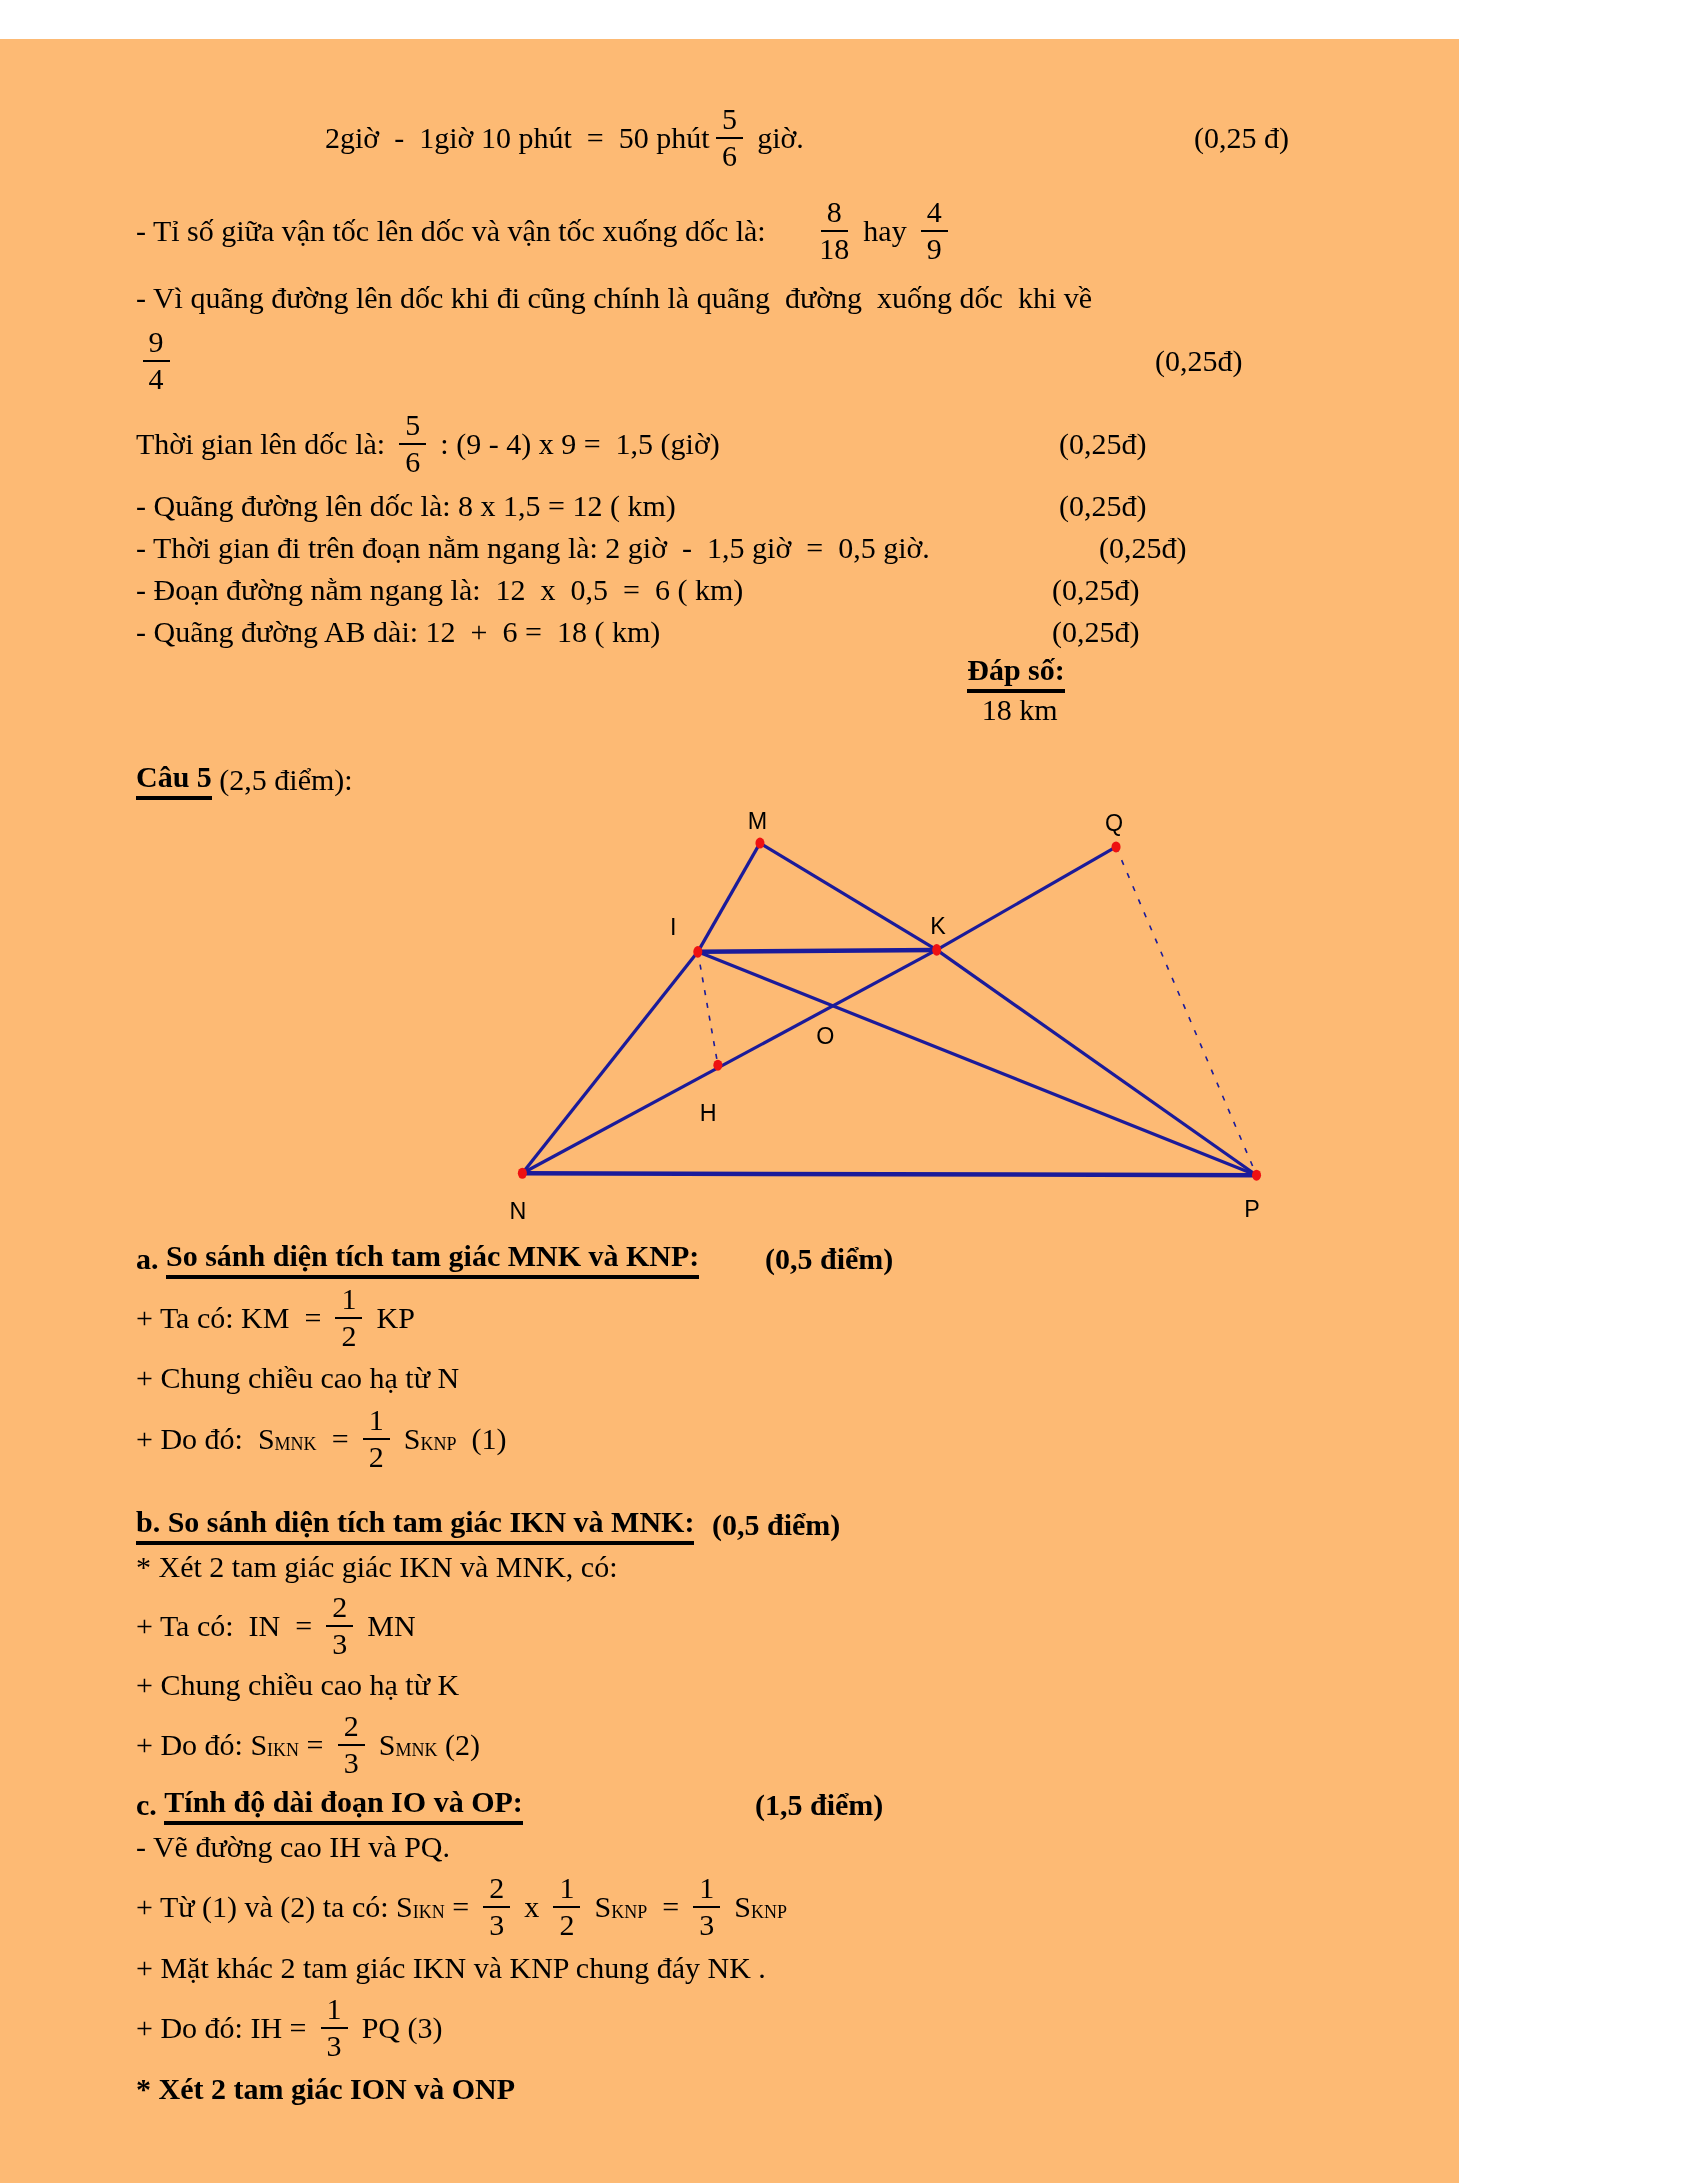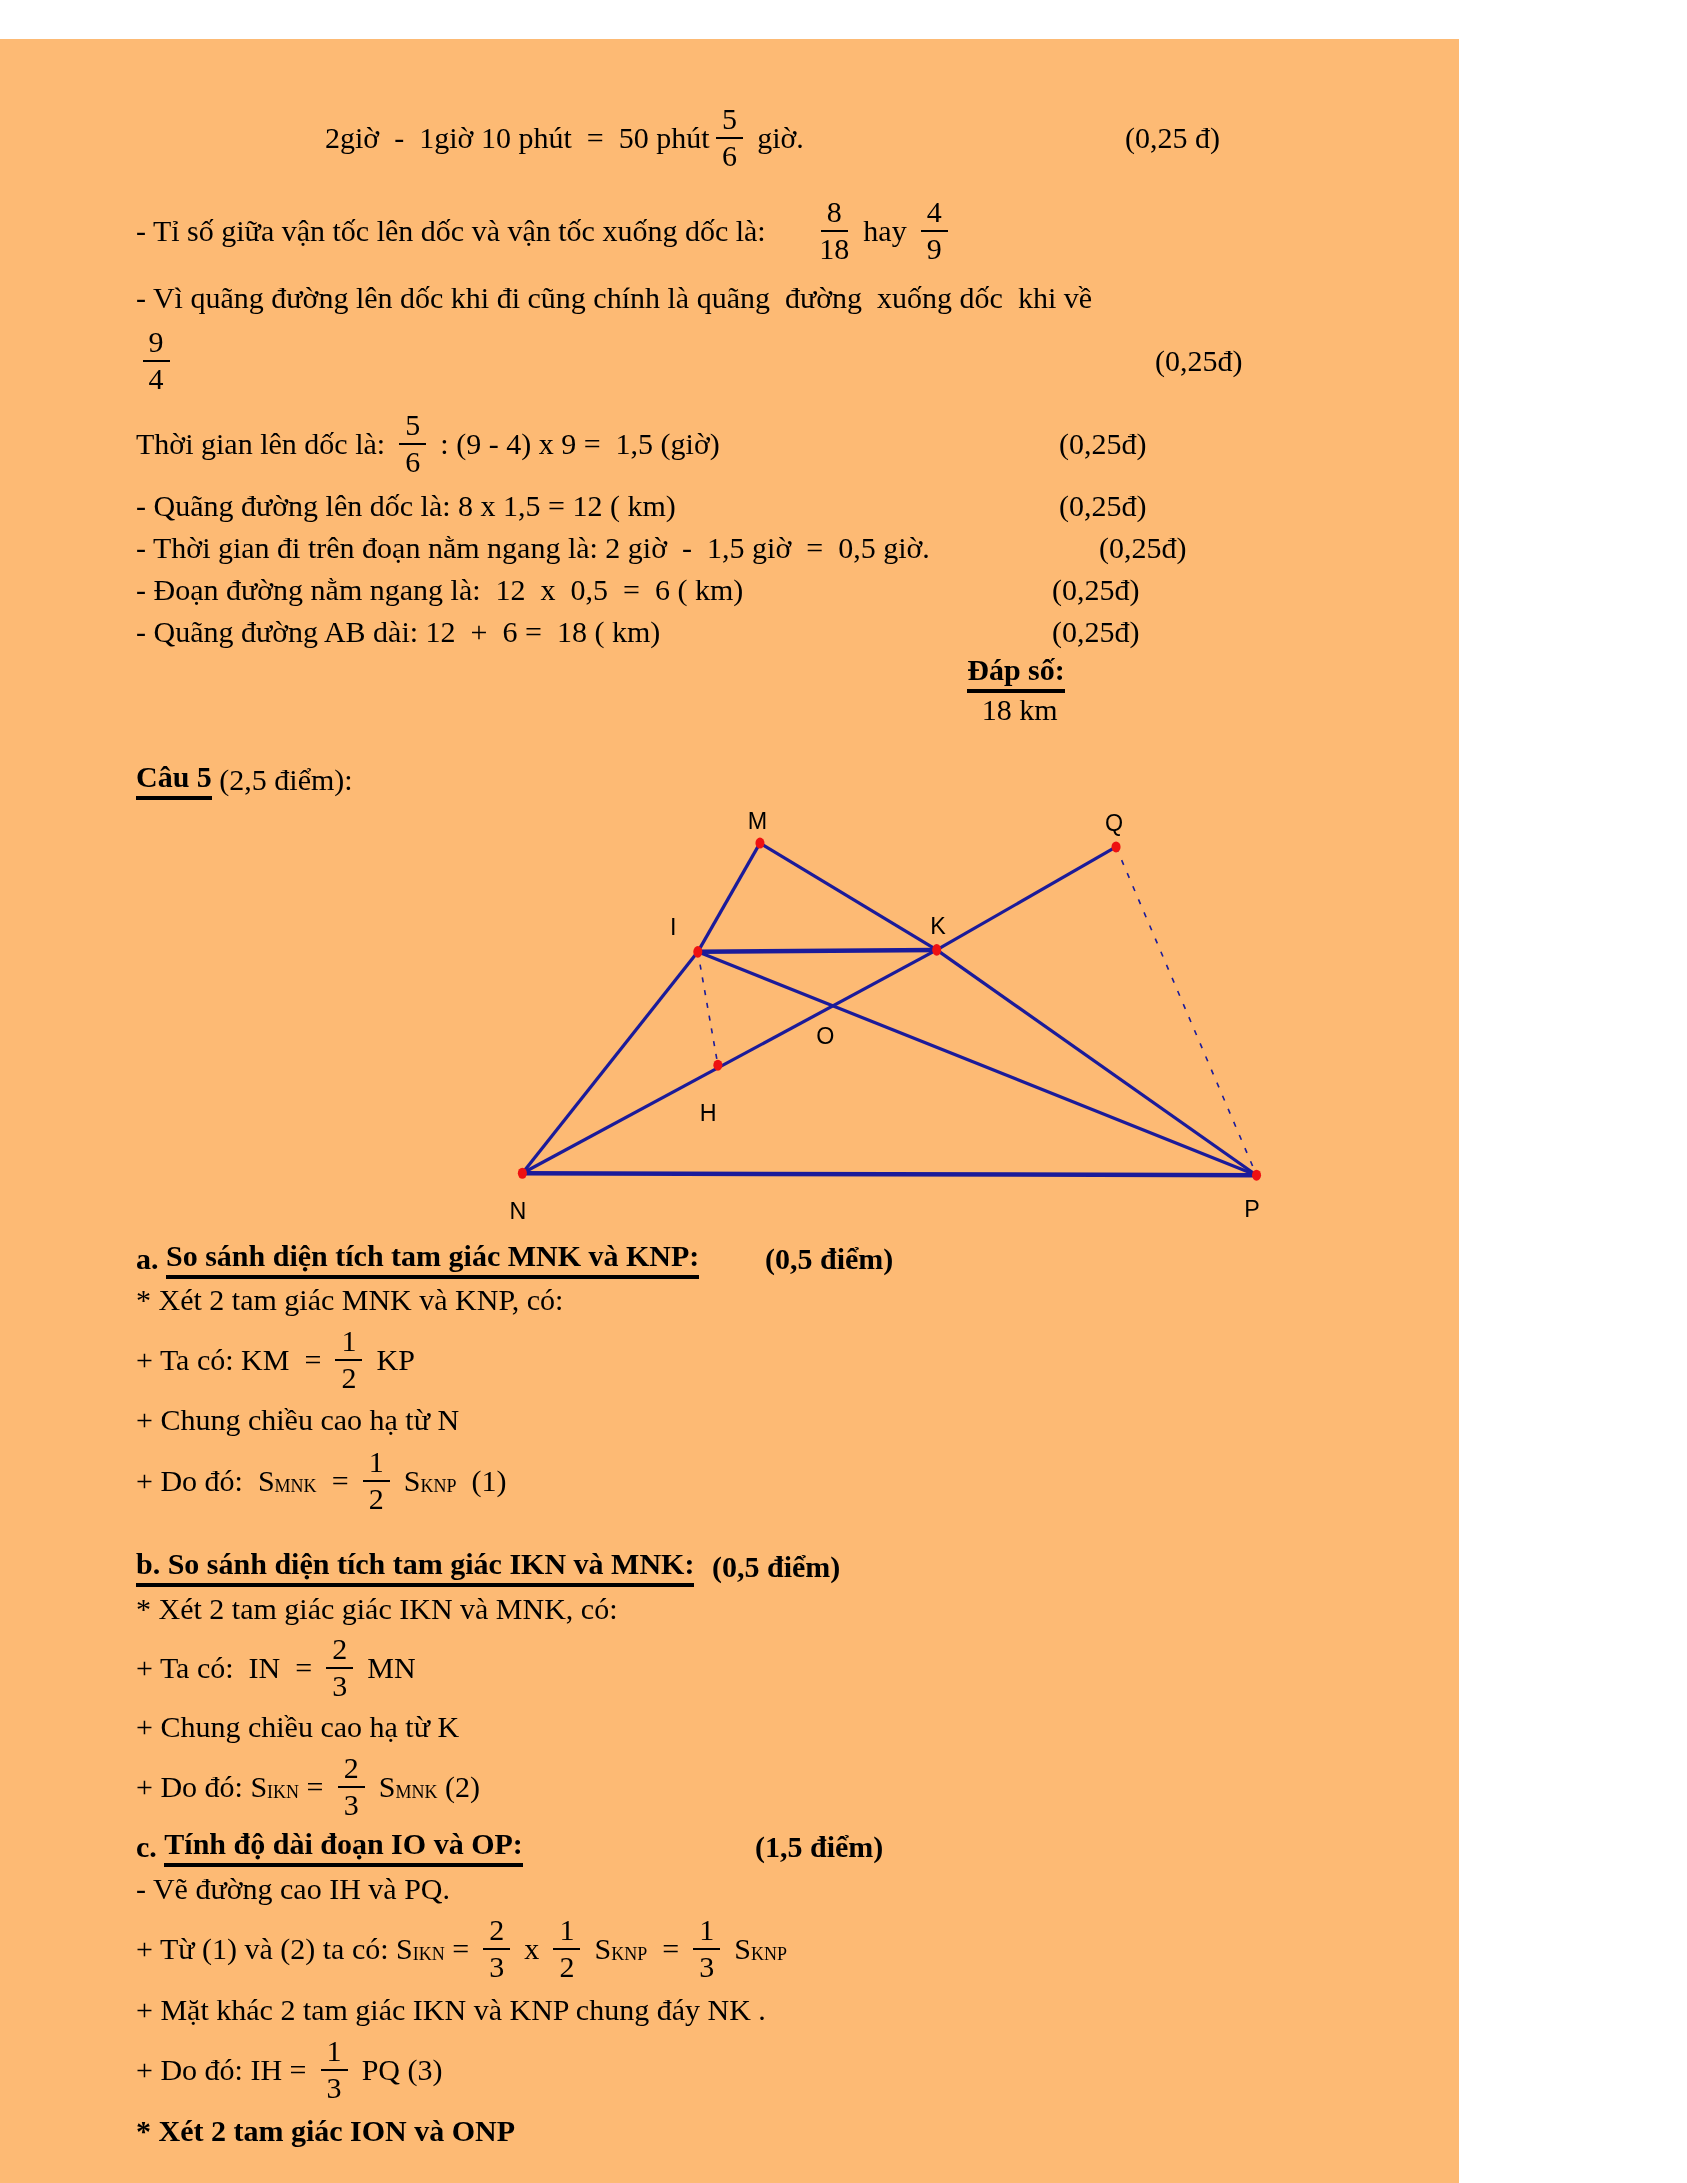--- a/index.html
+++ b/index.html
@@ -34,21 +34,21 @@
   .sec-b{margin-top:26.5px;}
   .diag-label{font-family:"Liberation Sans", sans-serif;font-size:36px;fill:#000;}
 </style>
 </head>
 <body>
 
 <div class="page">
 
   <div class="line frac-line tall indent-eq">
     <span>2giờ  -  1giờ 10 phút  =  50 phút</span><span class="frac"><span class="num">5</span><span class="den">6</span></span><span> giờ.</span>
-    <span class="mark" style="left:989px">(0,25 đ)</span>
+    <span class="mark" style="left:1058px">(0,25 đ)</span>
   </div>
 
   <div class="line frac-line tall">
     <span>- Tỉ số giữa vận tốc lên dốc và vận tốc xuống dốc là: </span><span class="frac" style="margin-left:46px"><span class="num">8</span><span class="den">18</span></span><span> hay </span><span class="frac"><span class="num">4</span><span class="den">9</span></span>
   </div>
 
   <div class="line">
     <span>- Vì quãng đường lên dốc khi đi cũng chính là quãng  đường  xuống dốc  khi về</span>
   </div>
 
@@ -123,23 +123,20 @@
         <text x="758" y="1770">N</text>
         <text x="1893" y="1767">P</text>
       </g>
     </svg>
   </div>
 
   <div class="line head">
     <span class="b">a. </span><span class="b u">So sánh diện tích tam giác MNK và KNP:</span>
     <span class="mark b" style="left:629px">(0,5 điểm)</span>
   </div>
-  <div class="line">
-    <span>* Xét 2 tam giác MNK và KNP, có:</span>
-  </div>
   <div class="line frac-line" style="min-height:78px">
     <span>+ Ta có: KM  = </span><span class="frac"><span class="num">1</span><span class="den">2</span></span><span> KP</span>
   </div>
   <div class="line">
     <span>+ Chung chiều cao hạ từ N</span>
   </div>
   <div class="line frac-line">
     <span>+ Do đó:  S</span><sub>MNK</sub><span>  = </span><span class="frac"><span class="num">1</span><span class="den">2</span></span><span> S</span><sub>KNP</sub><span>  (1)</span>
   </div>
 

